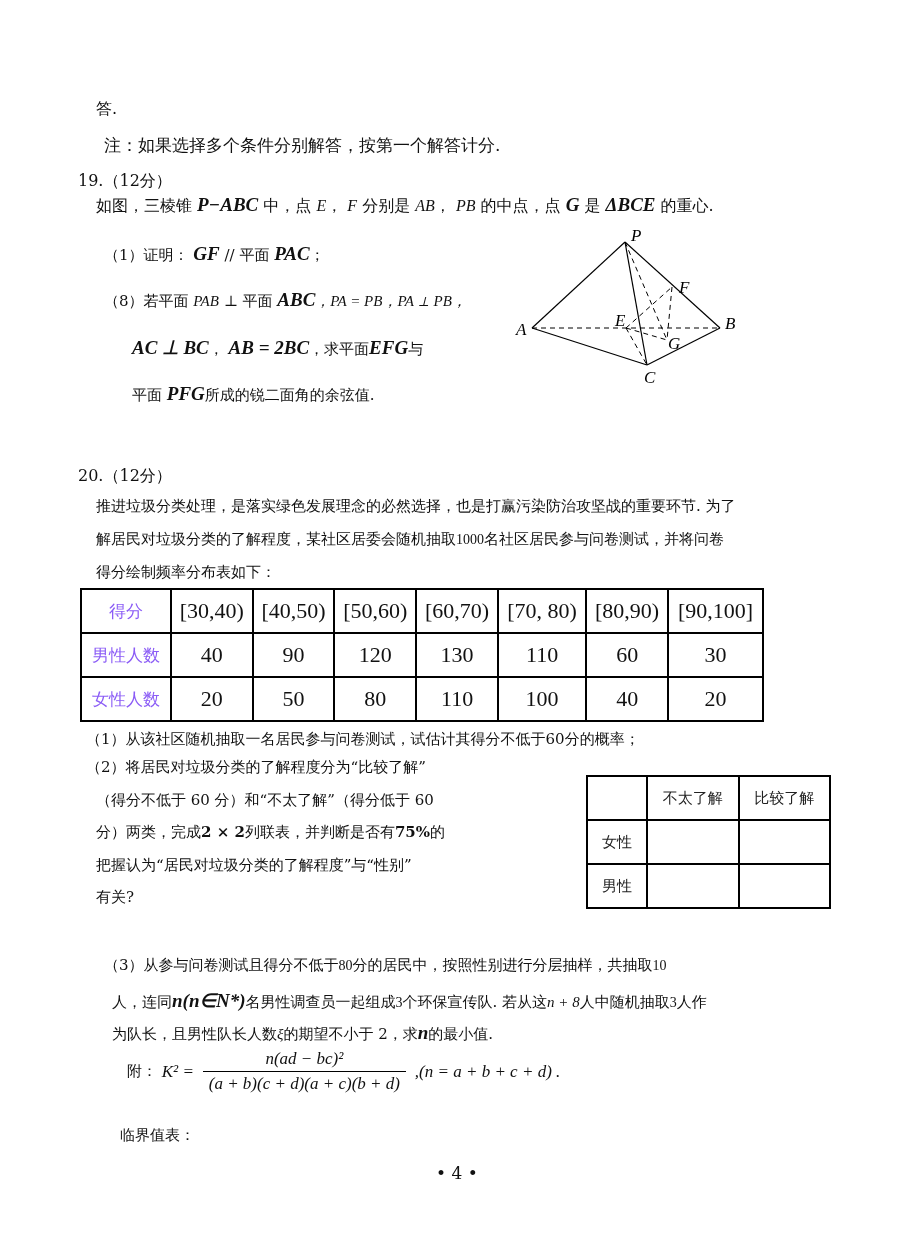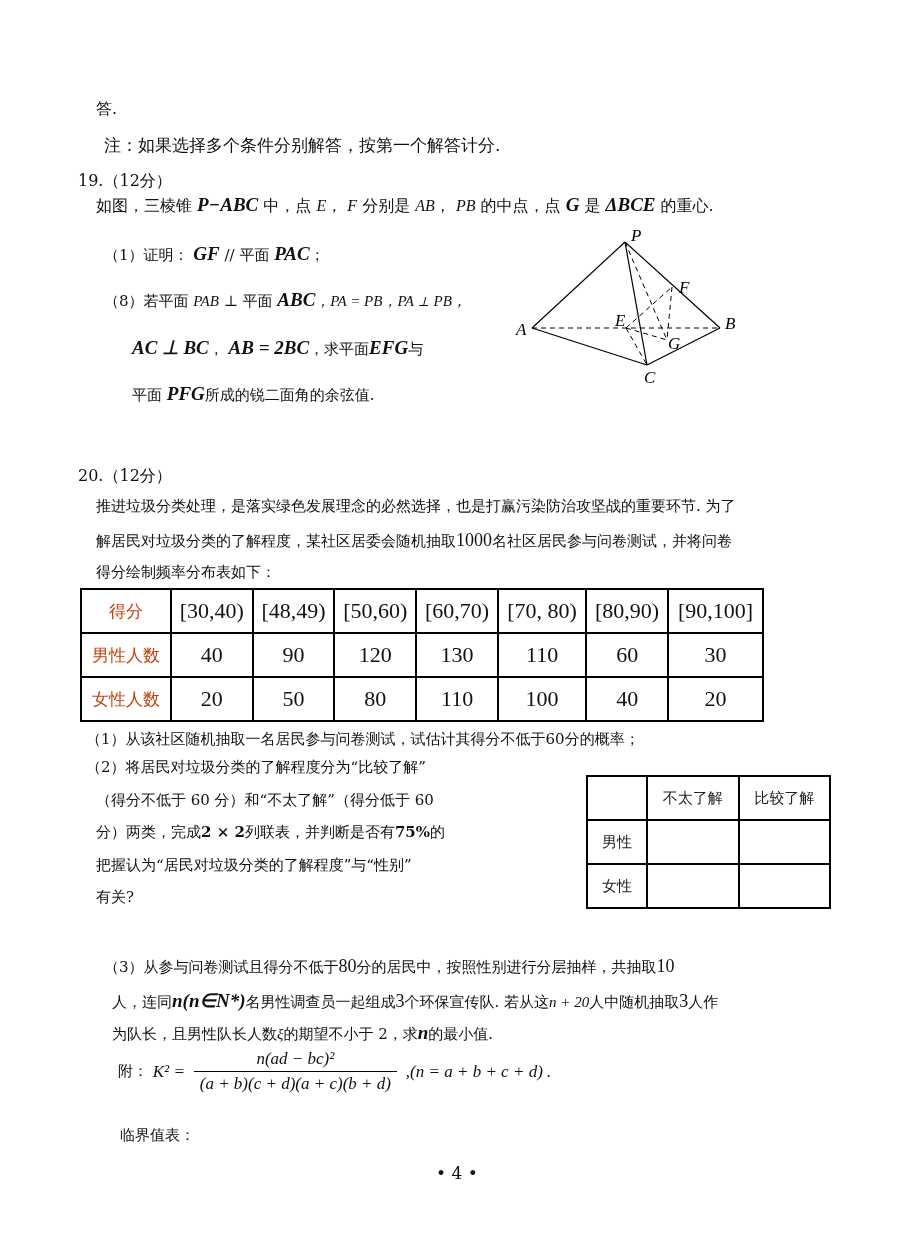--- a/index.html
+++ b/index.html
@@ -4,25 +4,25 @@
 <style>
   html, body { margin: 0; padding: 0; background: #ffffff; }
   body { width: 900px; height: 1246px; position: relative; overflow: hidden;
          font-family: "DejaVu Serif", "Liberation Serif", serif; color: #111; }
   .abs { position: absolute; white-space: nowrap; }
   .t16 { font-size: 16px; }
   .t15 { font-size: 15px; }
   .t13 { font-size: 17px; }
   .mi { font-family: "Liberation Serif", serif; font-style: italic; }
   .mb { font-family: "Liberation Serif", serif; font-style: italic; font-weight: bold; font-size: 19px; }
-  .num { font-family: "Liberation Serif", serif; font-size: 18px; }
+  .num { font-family: "Liberation Serif", serif; font-size: 14px; }
   table { border-collapse: collapse; position: absolute; }
   td { border: 2px solid #000; text-align: center; font-family: "Liberation Serif", "DejaVu Serif", serif; }
   #freq-table td { height: 40px; font-size: 22px; }
-  #freq-table td.hdr { font-size: 17px; font-family: "DejaVu Sans", sans-serif; color:#c2410c; }
+  #freq-table td.hdr { font-size: 17px; font-family: "DejaVu Sans", sans-serif; color:#8b5cf6; }
   #cont-table td { height: 40px; font-size: 15px; font-family: "DejaVu Sans", sans-serif; color:#222; }
   .frac { display: inline-block; vertical-align: middle; text-align: center; margin: 3px 4px; }
   .frac .top { display: block; border-bottom: 1.5px solid #000; padding: 0 6px 2px; }
   .frac .bot { display: block; padding: 2px 6px 0; }
 </style>
 </head>
 <body>
 
 <div class="abs t16" style="left:96px;top:99px;">答.</div>
 <div class="abs t13" style="left:104px;top:134px;">注：如果选择多个条件分别解答，按第一个解答计分.</div>
@@ -97,21 +97,21 @@
 <div class="abs t15" style="left:96px;top:530px;">
   <span>解居民对垃圾分类的了解程度，某社区居委会随机抽取</span><span class="num">1000</span><span>名社区居民参与问卷测试，并将问卷</span>
 </div>
 <div class="abs t15" style="left:96px;top:563px;">得分绘制频率分布表如下：</div>
 
 <table id="freq-table" style="left:80px;top:588px;width:684px;">
   <tbody>
       <tr>
     <td class="hdr" style="width:86px;">得分</td>
     <td>[30,40)</td>
-    <td>[48,49)</td>
+    <td>[40,50)</td>
     <td>[50,60)</td>
     <td>[60,70)</td>
     <td>[70, 80)</td>
     <td>[80,90)</td>
     <td>[90,100]</td>
   </tr>
   <tr>
     <td class="hdr">男性人数</td>
     <td>40</td>
     <td>90</td>
@@ -144,43 +144,43 @@
 <div class="abs t15" style="left:96px;top:888px;">有关?</div>
 
 <table id="cont-table" style="left:586px;top:775px;width:245px;border-radius:15px;">
   <tbody>
       <tr>
     <td style="width:56px;"></td>
     <td>不太了解</td>
     <td>比较了解</td>
   </tr>
   <tr>
-    <td>男性</td>
+    <td>女性</td>
     <td></td>
     <td></td>
   </tr>
   <tr>
-    <td>女性</td>
+    <td>男性</td>
     <td></td>
     <td></td>
   </tr>
 </tbody>
   </table>
 
 <div class="abs t15" style="left:104px;top:956px;">
   <span>（3）从参与问卷测试且得分不低于</span><span class="num">80</span><span>分的居民中，按照性别进行分层抽样，共抽取</span><span class="num">10</span>
 </div>
 <div class="abs t15" style="left:112px;top:989px;">
-  <span>人，连同</span><span class="mb">n(n∈N*)</span><span>名男性调查员一起组成</span><span class="num">3</span><span>个环保宣传队. 若从这</span><span class="mi">n + 20</span><span>人中随机抽取</span><span class="num">3</span><span>人作</span>
+  <span>人，连同</span><span class="mb">n(n∈N*)</span><span>名男性调查员一起组成</span><span class="num">3</span><span>个环保宣传队. 若从这</span><span class="mi">n + 8</span><span>人中随机抽取</span><span class="num">3</span><span>人作</span>
 </div>
 <div class="abs t15" style="left:112px;top:1022px;">
   <span>为队长，且男性队长人数</span><span class="mi">ξ</span><span>的期望不小于 2，求</span><span class="mb">n</span><span>的最小值.</span>
 </div>
 
-<div class="abs t15" style="left:118px;top:1046px;">
+<div class="abs t15" style="left:127px;top:1046px;">
   <span style="vertical-align:middle;">附：</span>
   <span class="mi" style="vertical-align:middle;font-size:17px;">K² =</span>
   <span class="frac mi" style="font-size:17px;">
     <span class="top">n(ad − bc)²</span>
     <span class="bot">(a + b)(c + d)(a + c)(b + d)</span>
   </span>
   <span class="mi" style="vertical-align:middle;font-size:17px;">,(n = a + b + c + d) .</span>
 </div>
 
 <div class="abs t15" style="left:120px;top:1126px;">临界值表：</div>

